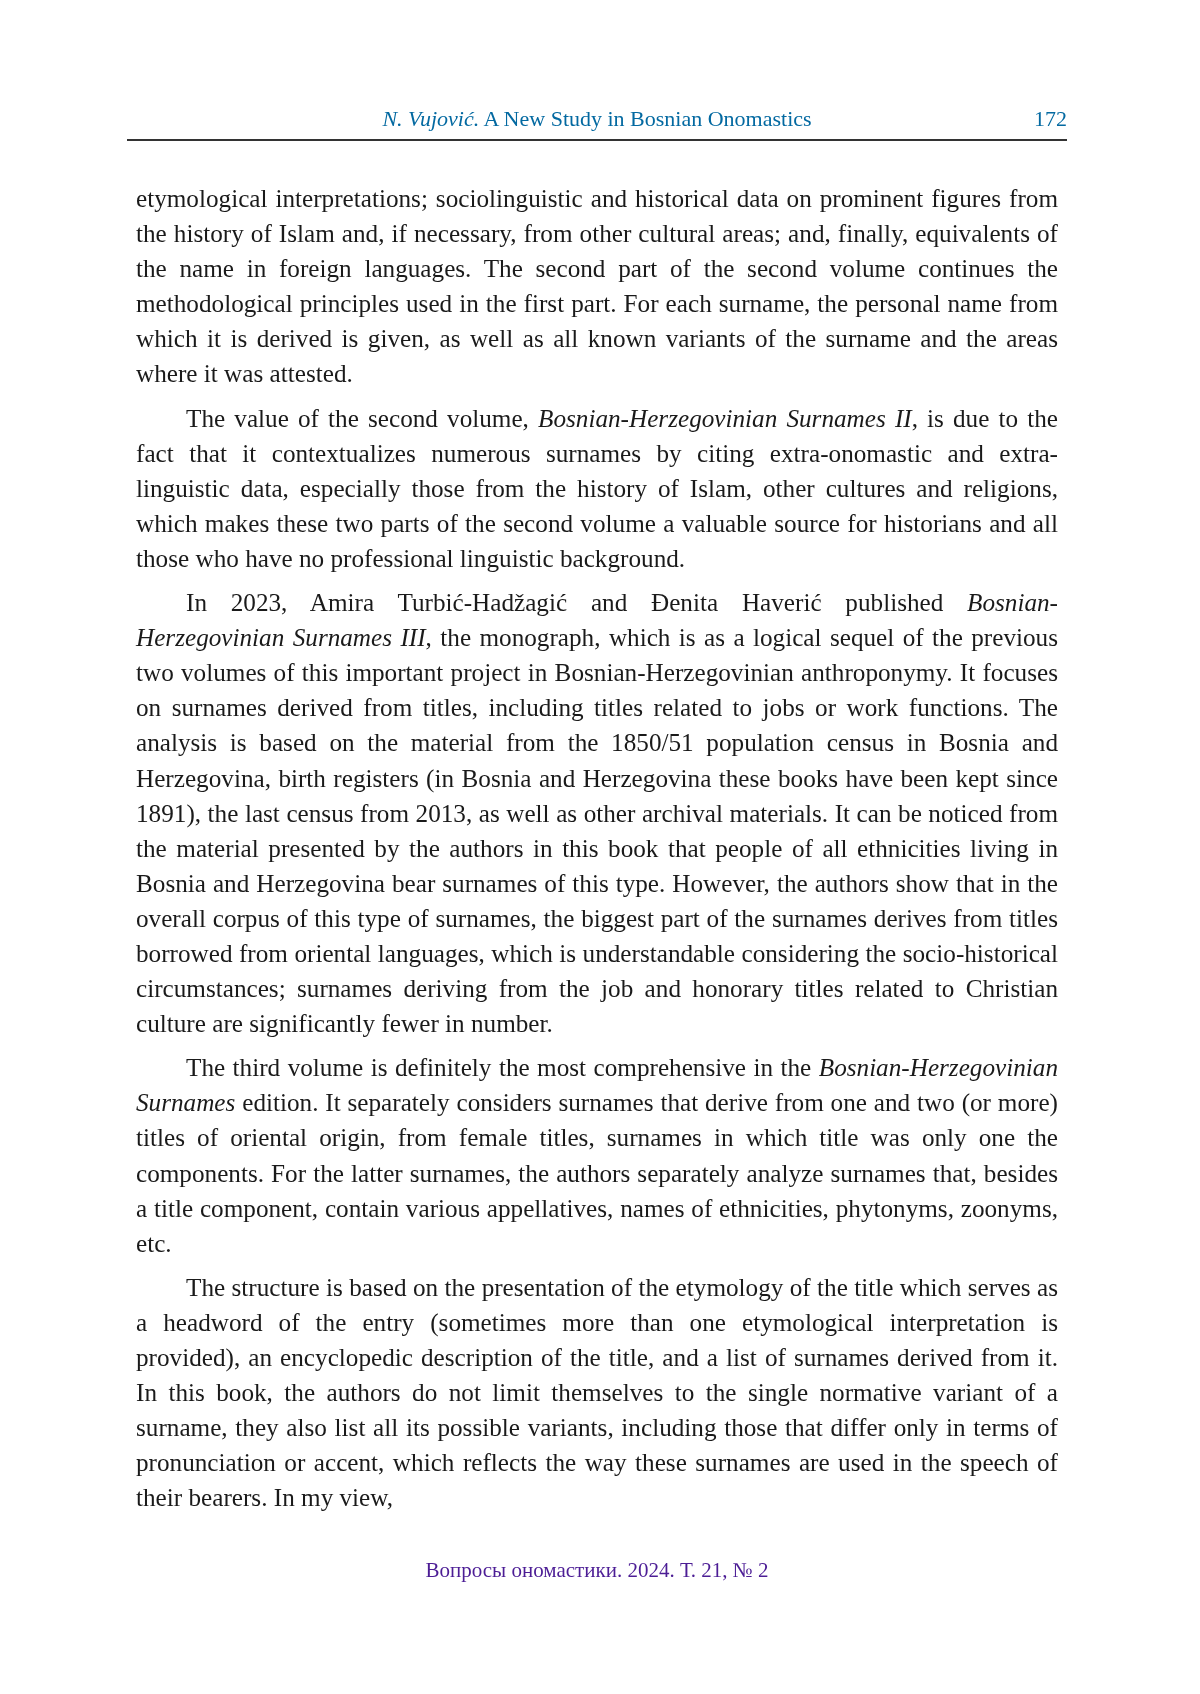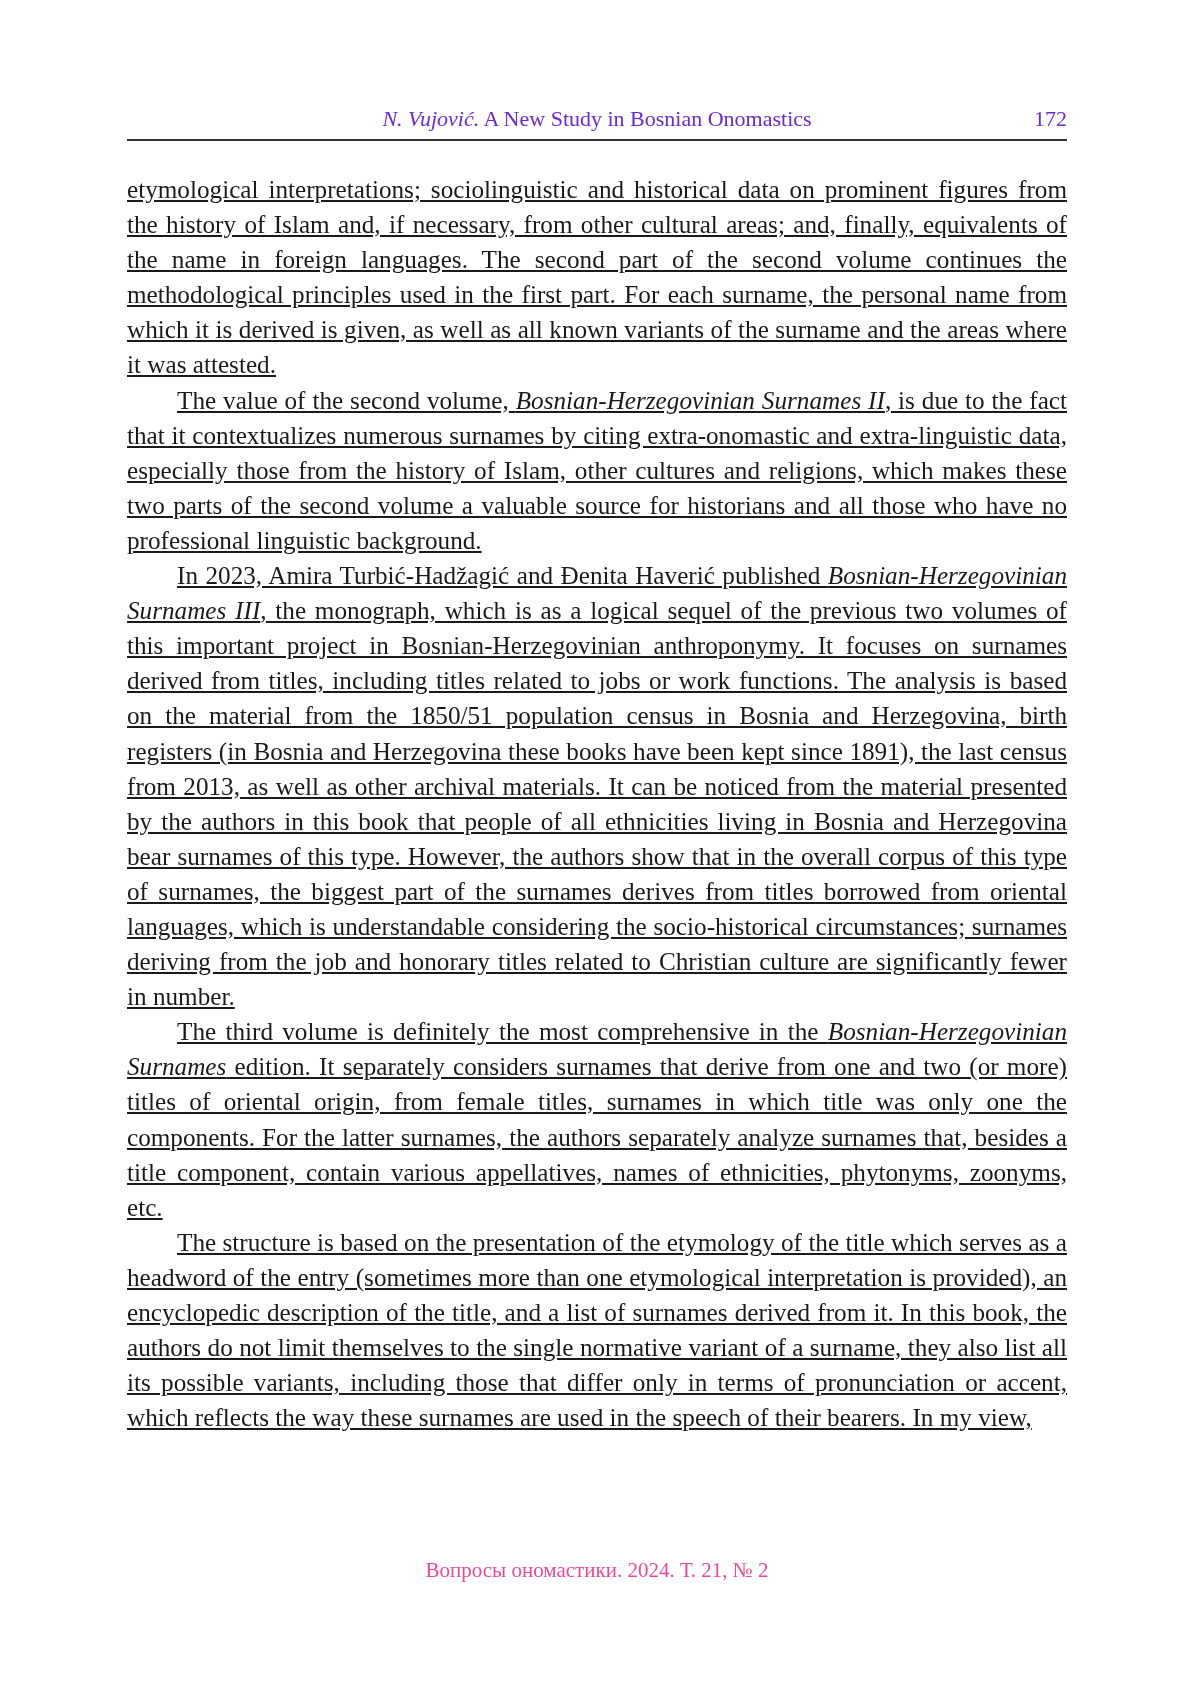--- a/index.html
+++ b/index.html
@@ -22,21 +22,21 @@
     width: 940px;
   }
   .running-header {
     position: absolute;
     top: 104px;
     left: 0;
     width: 940px;
     height: 30px;
     font-size: 22px;
     line-height: 30px;
-    color: #6d28d9;
+    color: #0369a1;
   }
   .header-title {
     position: absolute;
     left: 0;
     width: 940px;
     text-align: center;
   }
   .header-title .author {
     font-style: italic;
   }
@@ -57,38 +57,37 @@
     position: absolute;
     top: 172px;
     left: 0;
     width: 940px;
     font-size: 25.2px;
     line-height: 35.1px;
     text-align: justify;
     hyphens: none;
   }
   .body-text p {
-    margin: 0;
-    text-decoration: underline;
+    margin: 9px;
   }
   .body-text p.indent {
     text-indent: 50px;
   }
   .body-text em {
     font-style: italic;
   }
   .footer {
     position: absolute;
     top: 1556px;
     left: 0;
     width: 940px;
     text-align: center;
     font-size: 21px;
     line-height: 28px;
-    color: #ec4899;
+    color: #4c1d95;
   }
 </style>
 </head>
 <body>
 
 <div class="page">
 
   <div class="running-header">
     <div class="header-title">
       <span class="author">N. Vujović.</span><span> A New Study in Bosnian Onomastics</span>

